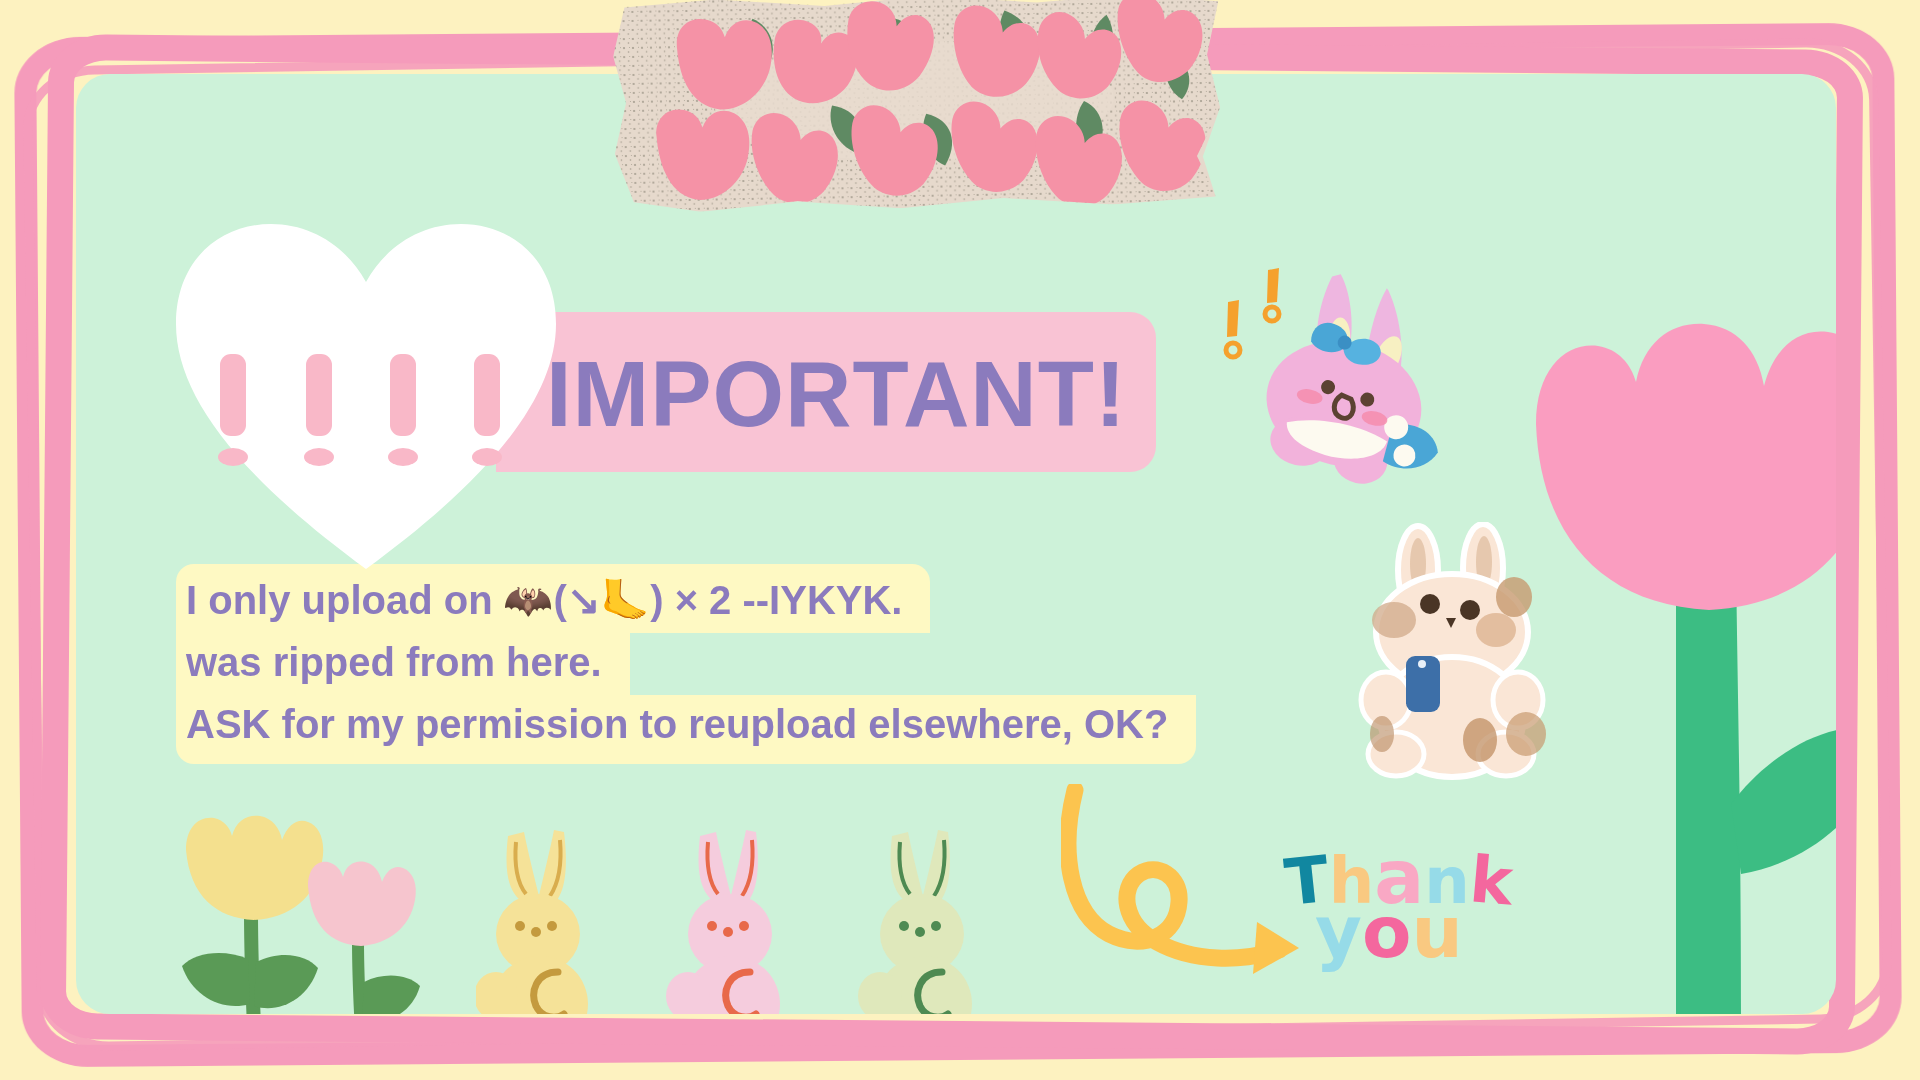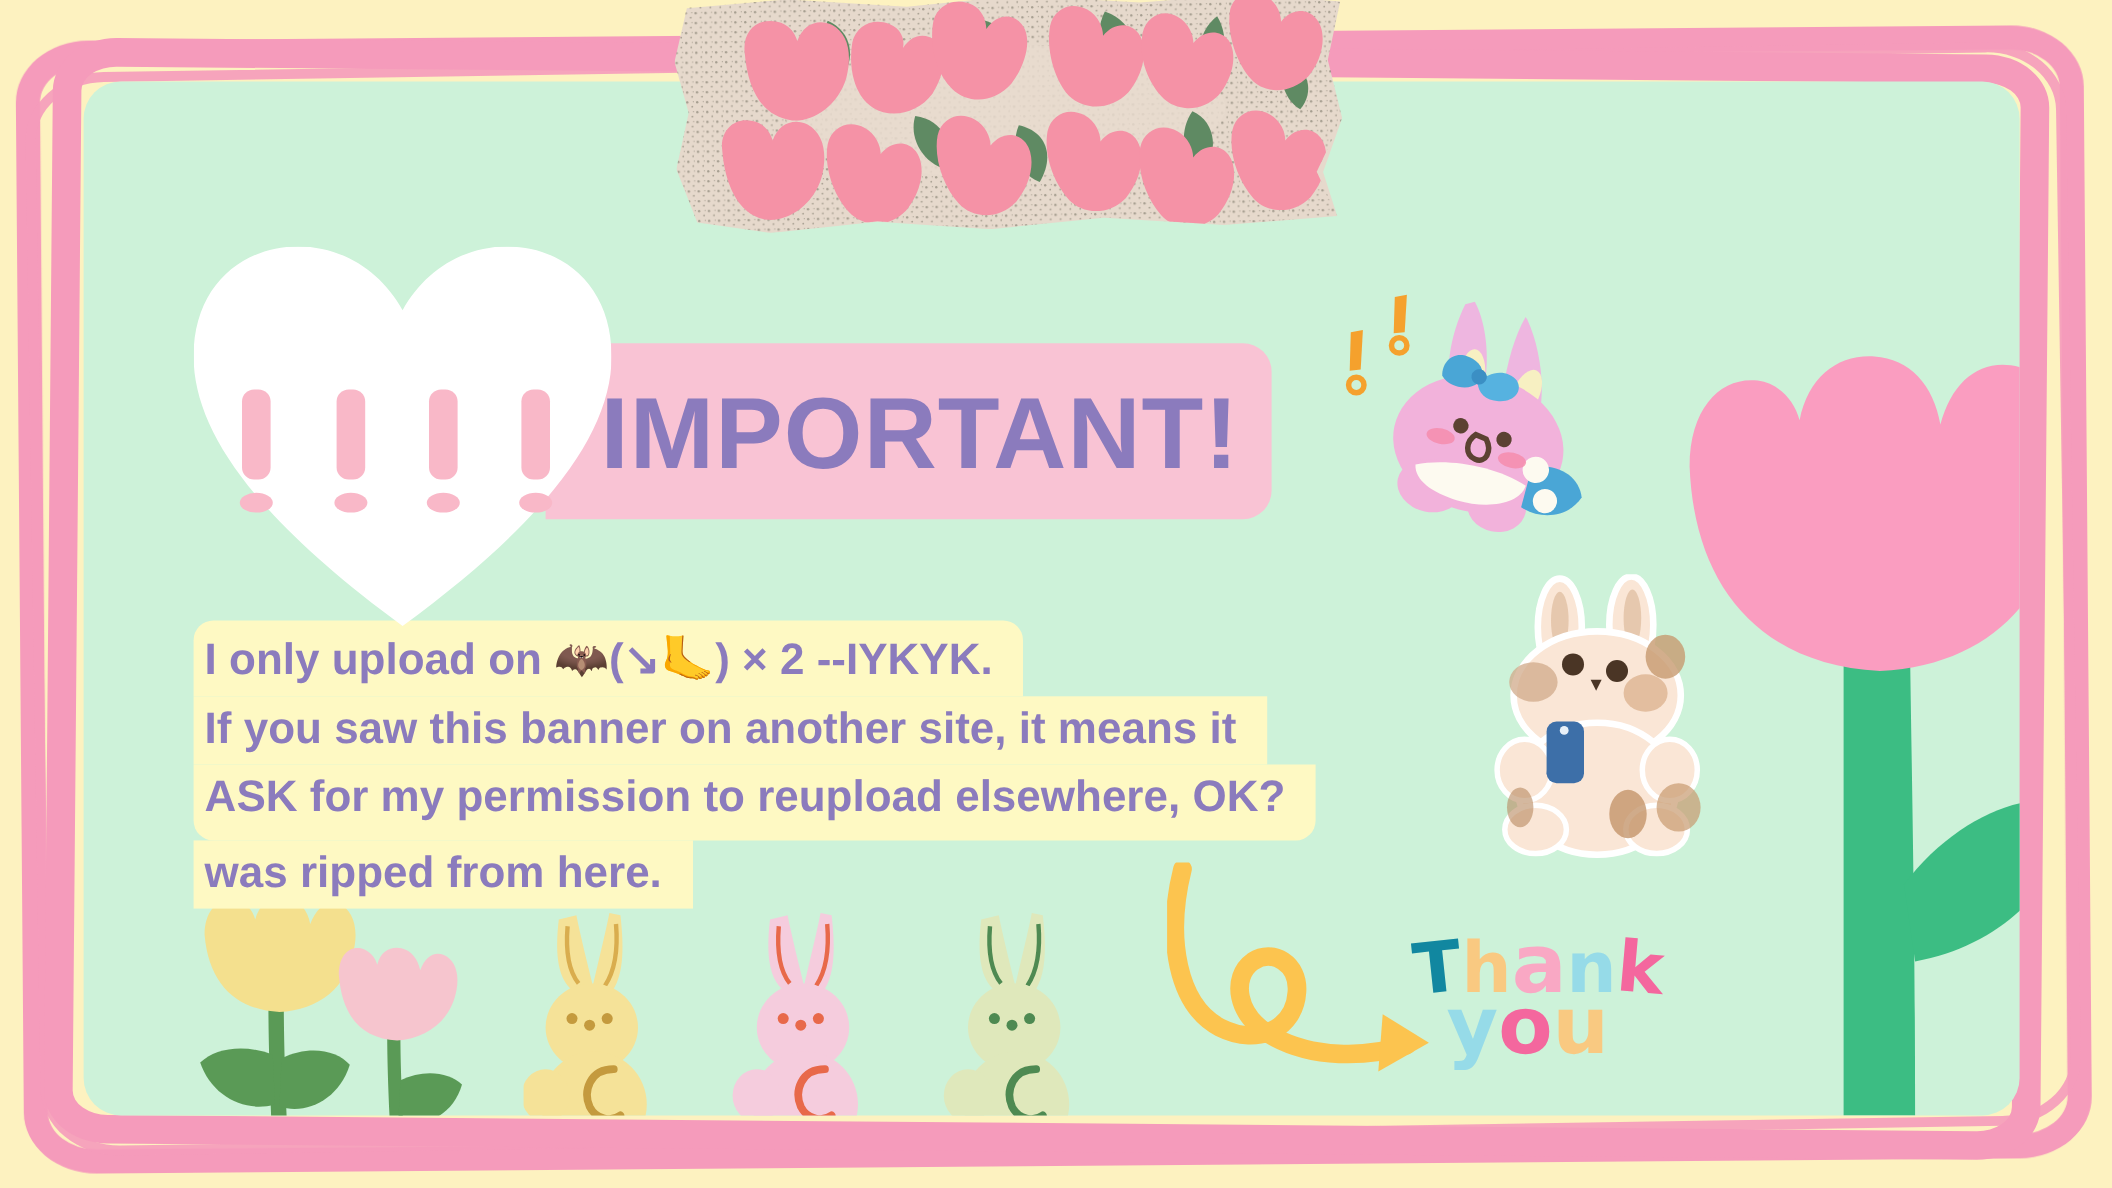--- a/index.html
+++ b/index.html
@@ -165,23 +165,22 @@
         <div class="bar"></div>
           <div class="dot"></div>
       </div>
     </div>
 
     <div class="title-banner"></div>
     <div class="title-text">IMPORTANT!</div>
 
     <div class="body-wrap">
       <span class="line l1">I only upload on 🦇(↘🦶) × 2 --IYKYK.</span>
-      <span class="line l2">If you saw this banner on another site, it means it</span>
+      <span class="line l3">was ripped from here.</span>
       <span class="line l4">ASK for my permission to reupload elsewhere, OK?</span>
-      <span class="line l3">was ripped from here.</span>
     </div>
 
     <div class="fly-bunny">
       <svg width="260" height="260" viewBox="0 0 260 260">
         <g transform="rotate(12 130 130)">
           <path d="M92 18 C84 48 86 86 100 108 C116 112 126 100 124 80 C122 54 112 28 100 14 Z" fill="#eeb6e0"></path>
           <path d="M150 20 C168 44 182 84 178 114 C160 124 144 112 142 90 C140 62 142 36 148 18 Z" fill="#eeb6e0"></path>
           <ellipse cx="112" cy="78" rx="11" ry="22" fill="#f7f0c2" transform="rotate(-8 112 78)"></ellipse>
           <ellipse cx="163" cy="86" rx="12" ry="23" fill="#f7f0c2" transform="rotate(12 163 86)"></ellipse>
           <ellipse cx="130" cy="140" rx="78" ry="62" fill="#f2b2db"></ellipse>

